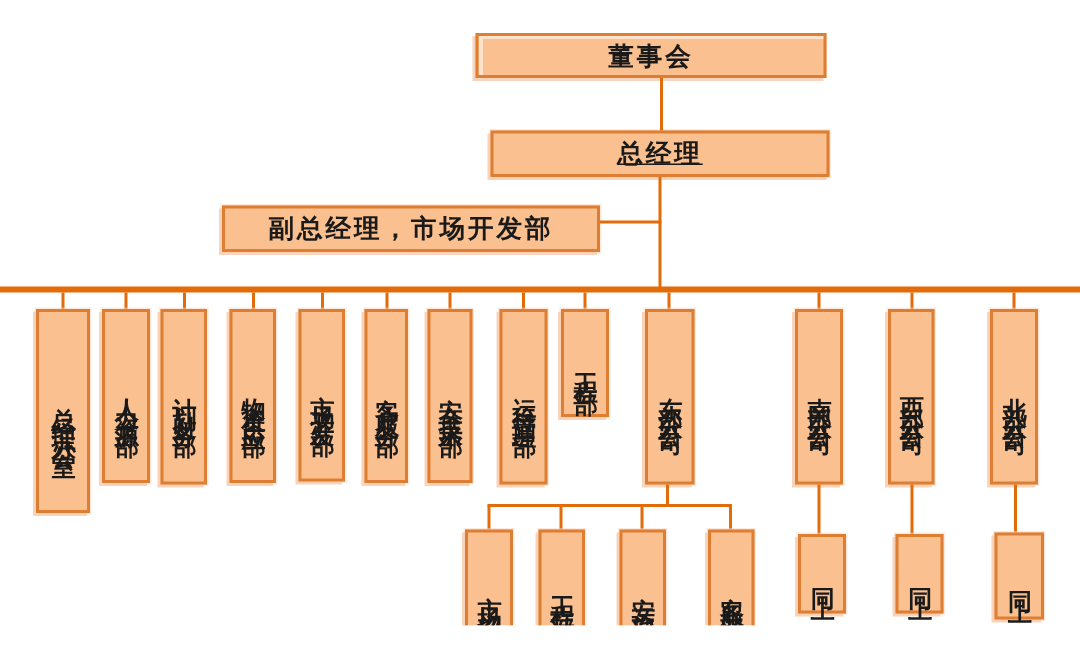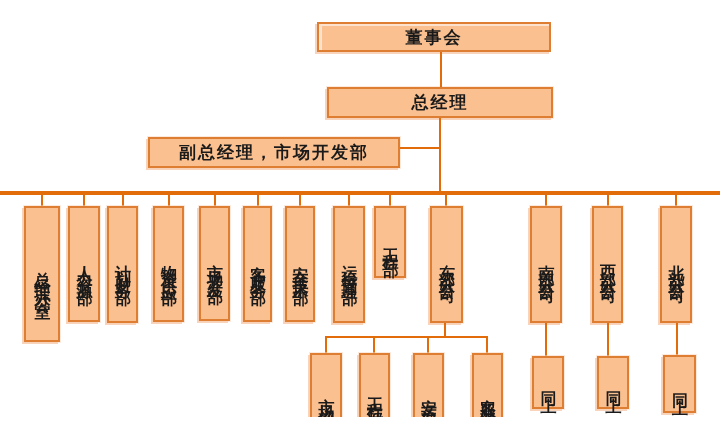--- a/index.html
+++ b/index.html
@@ -23,21 +23,21 @@
   .line { position:absolute; background:#E36C0A; }
   .bus  { background:#E36C0A; }
 </style>
 </head>
 <body>
 
 <div id="stage">
 
   <div class="box hbox bevel" style="left:317px; top:22px;  width:234px; height:30px;">董事会</div>
 
-  <div class="box hbox" style="left:327px; top:87px;  width:226px; height:31px;">总经理</div>
+  <div class="box hbox" style="left:327px; top:87px;  width:226px; height:31px;text-decoration:underline;">总经理</div>
 
   <div class="box hbox" style="left:148px; top:137px; width:252px; height:31px;">副总经理，市场开发部</div>
 
   <div class="line" style="left:440px; top:52px;  width:2px;  height:35px;"></div>
   <div class="line" style="left:439px; top:118px; width:2px;  height:74px;"></div>
   <div class="line" style="left:400px; top:147px; width:41px; height:2px;"></div>
 
   <div class="line bus" style="left:0px; top:191px; width:720px; height:4px;"></div>
 
   <div class="line" style="left:41px;  top:195px; width:2px; height:11px;"></div>

